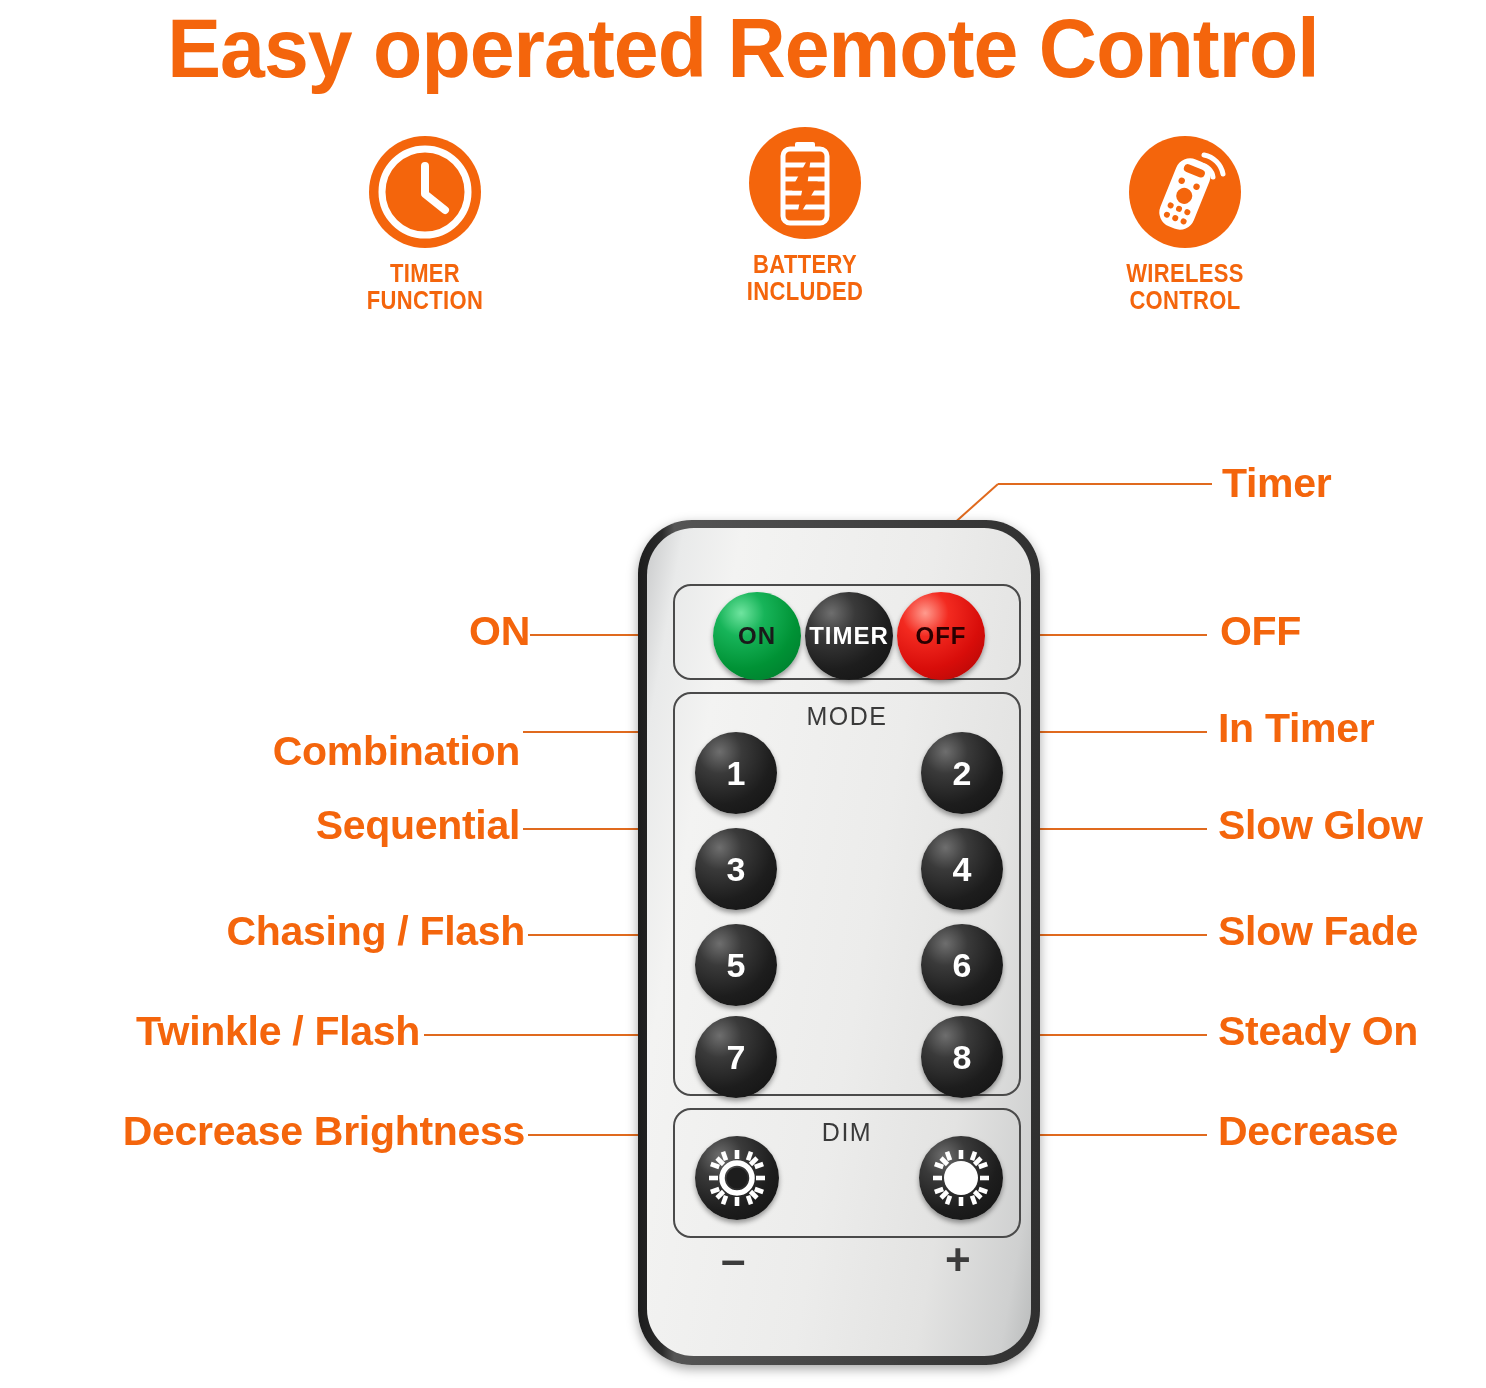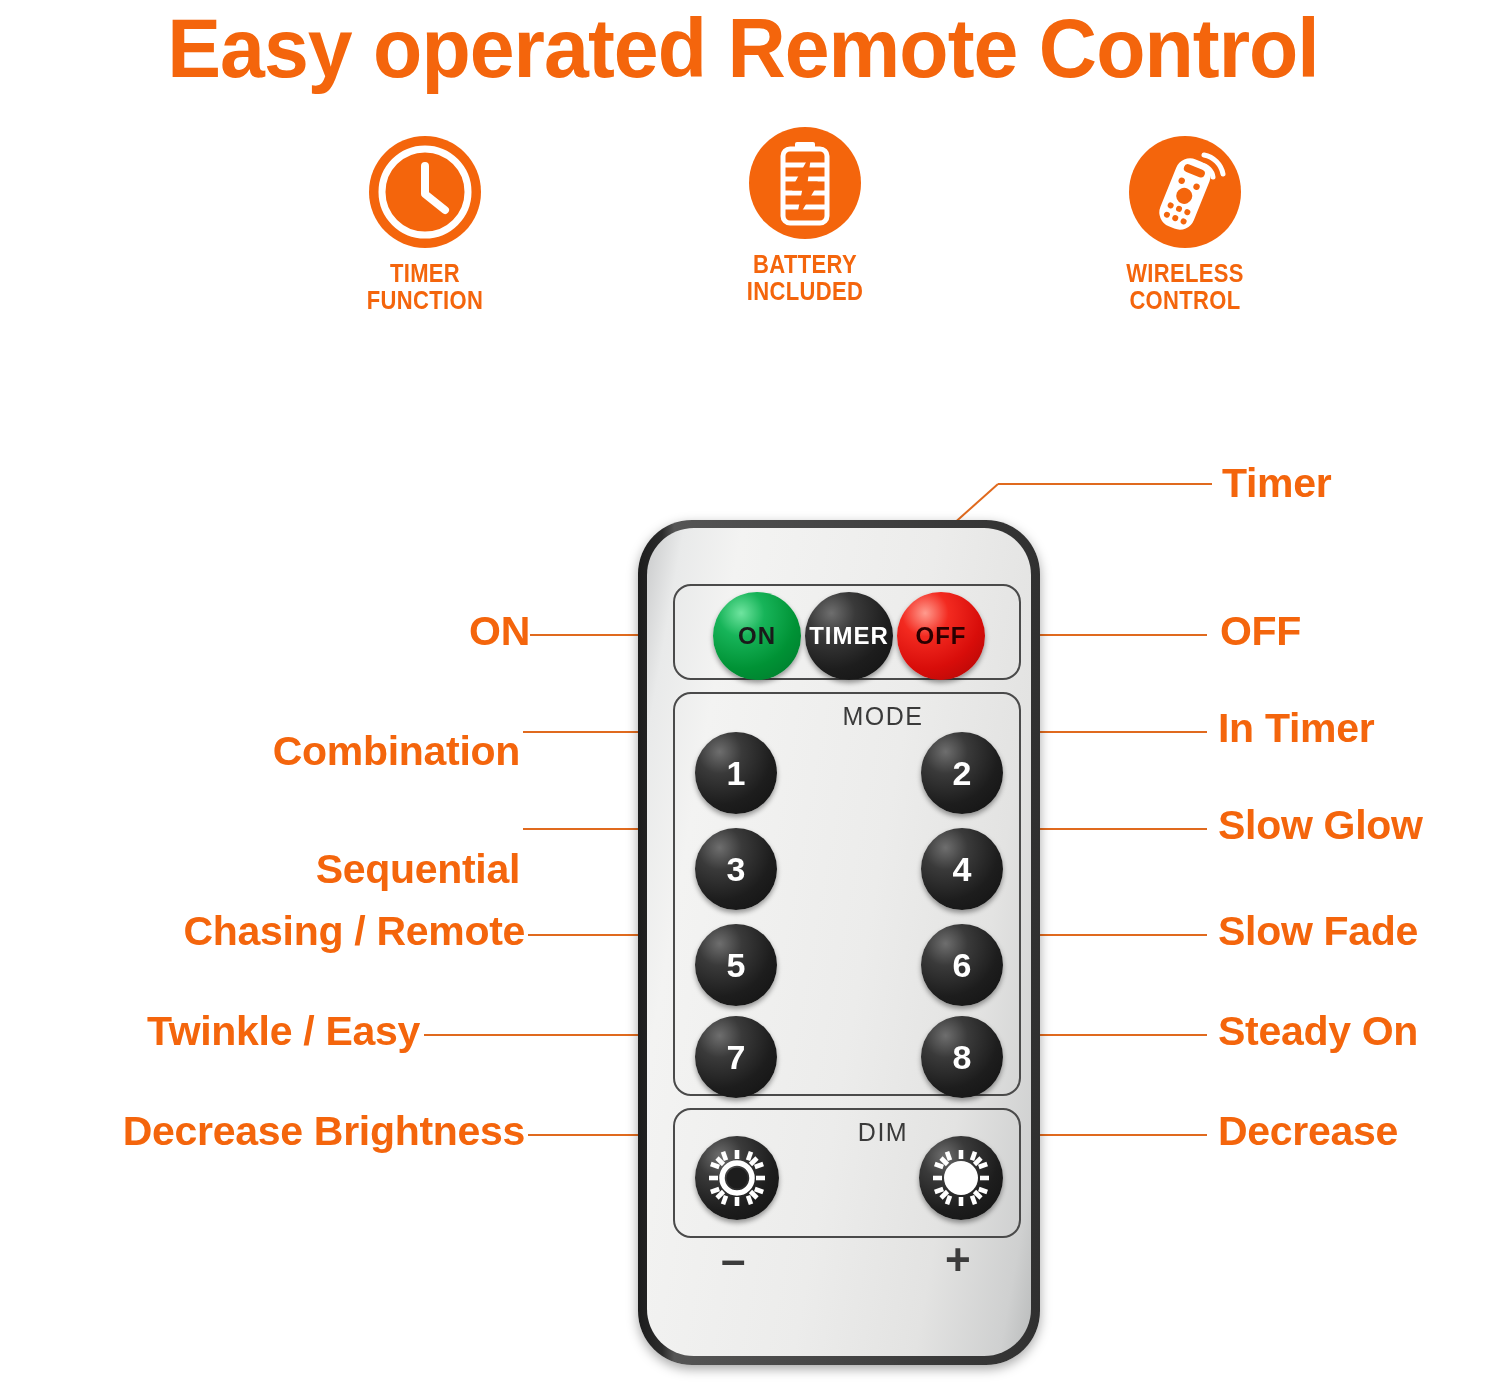--- a/index.html
+++ b/index.html
@@ -90,21 +90,20 @@
   #panel-dim   { left: 26px;  top: 580px; width: 348px; height: 130px; }
 
   .panel-caption {
     position: absolute;
     left: 0; width: 100%;
     text-align: center;
     color: #3a3a3a;
     font-size: 25px;
     letter-spacing: 1.5px;
     font-weight: normal;
-    padding-left: 36px;
   }
 
   
   .btn {
     position: absolute;
     border-radius: 50%;
     display: flex;
     align-items: center;
     justify-content: center;
     font-weight: bold;
@@ -369,25 +368,25 @@
       <div class="dim-sign" id="sign-plus">+</div>
     </div>
 
   </div>
 </div>
 
 <div class="callout left" style="left:230px; top:608px; width:300px;">ON</div>
 
 <div class="callout left" style="left:120px; top:728px; width:400px;">Combination</div>
 
-<div class="callout left" style="left:120px; top:846px; width:400px;text-align:right;">Sequential</div>
-
-<div class="callout left" style="left:100px; top:908px; width:425px;">Chasing / Remote</div>
-
-<div class="callout left" style="left:100px; top:1008px; width:320px;">Twinkle / Easy</div>
+<div class="callout left" style="left:120px; top:802px; width:400px;text-align:right;">Sequential</div>
+
+<div class="callout left" style="left:100px; top:908px; width:425px;">Chasing / Flash</div>
+
+<div class="callout left" style="left:100px; top:1008px; width:320px;">Twinkle / Flash</div>
 
 <div class="callout left" style="left:10px; top:1108px; width:515px;">Decrease Brightness</div>
 
 <div class="callout right" style="left:1222px; top:460px;">Timer</div>
 
 <div class="callout right" style="left:1220px; top:608px;">OFF</div>
 
 <div class="callout right" style="left:1218px; top:705px;">In Timer</div>
 
 <div class="callout right" style="left:1218px; top:802px;">Slow Glow</div>

